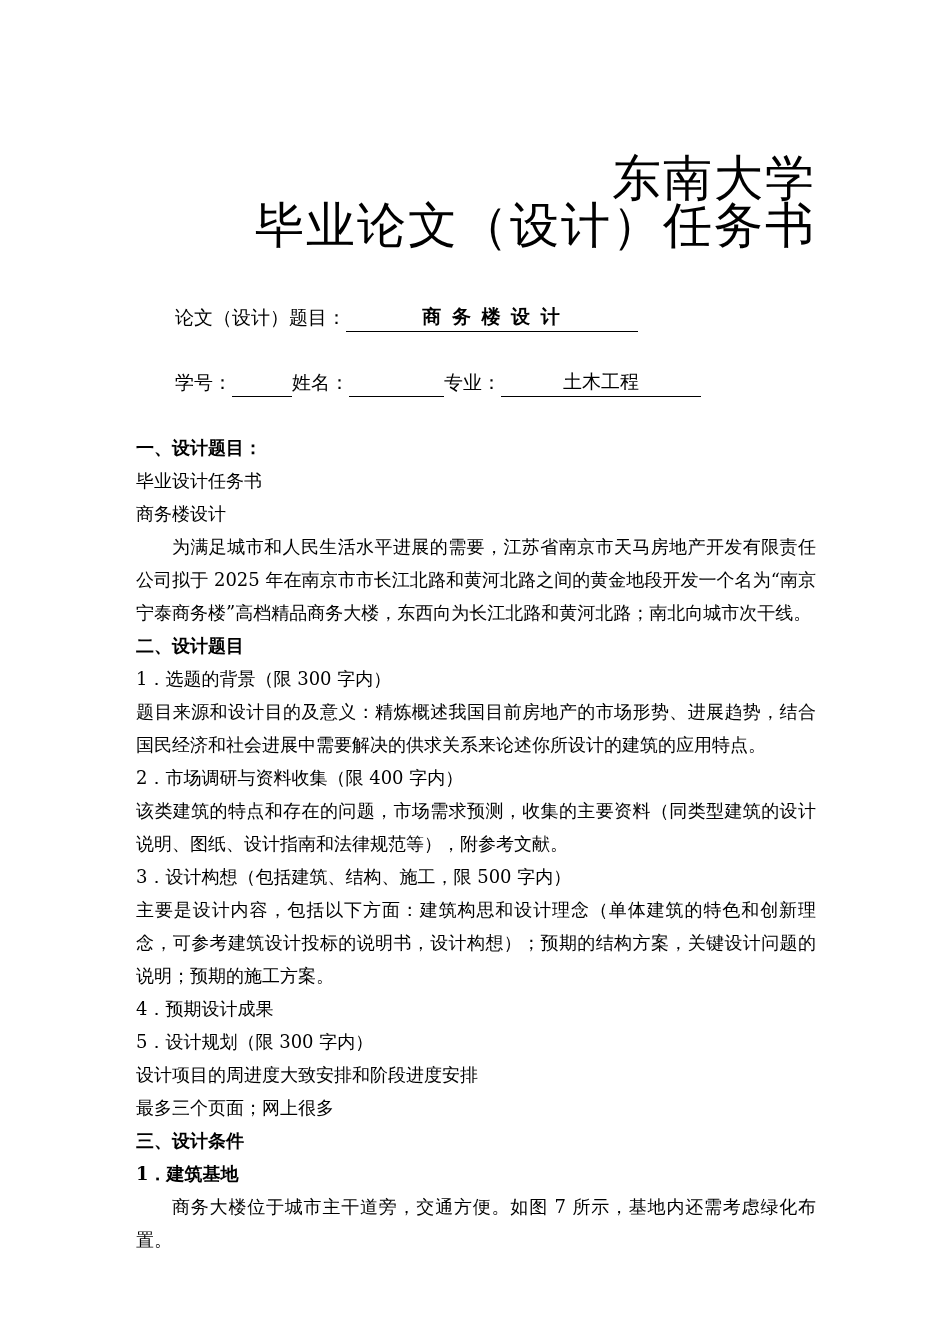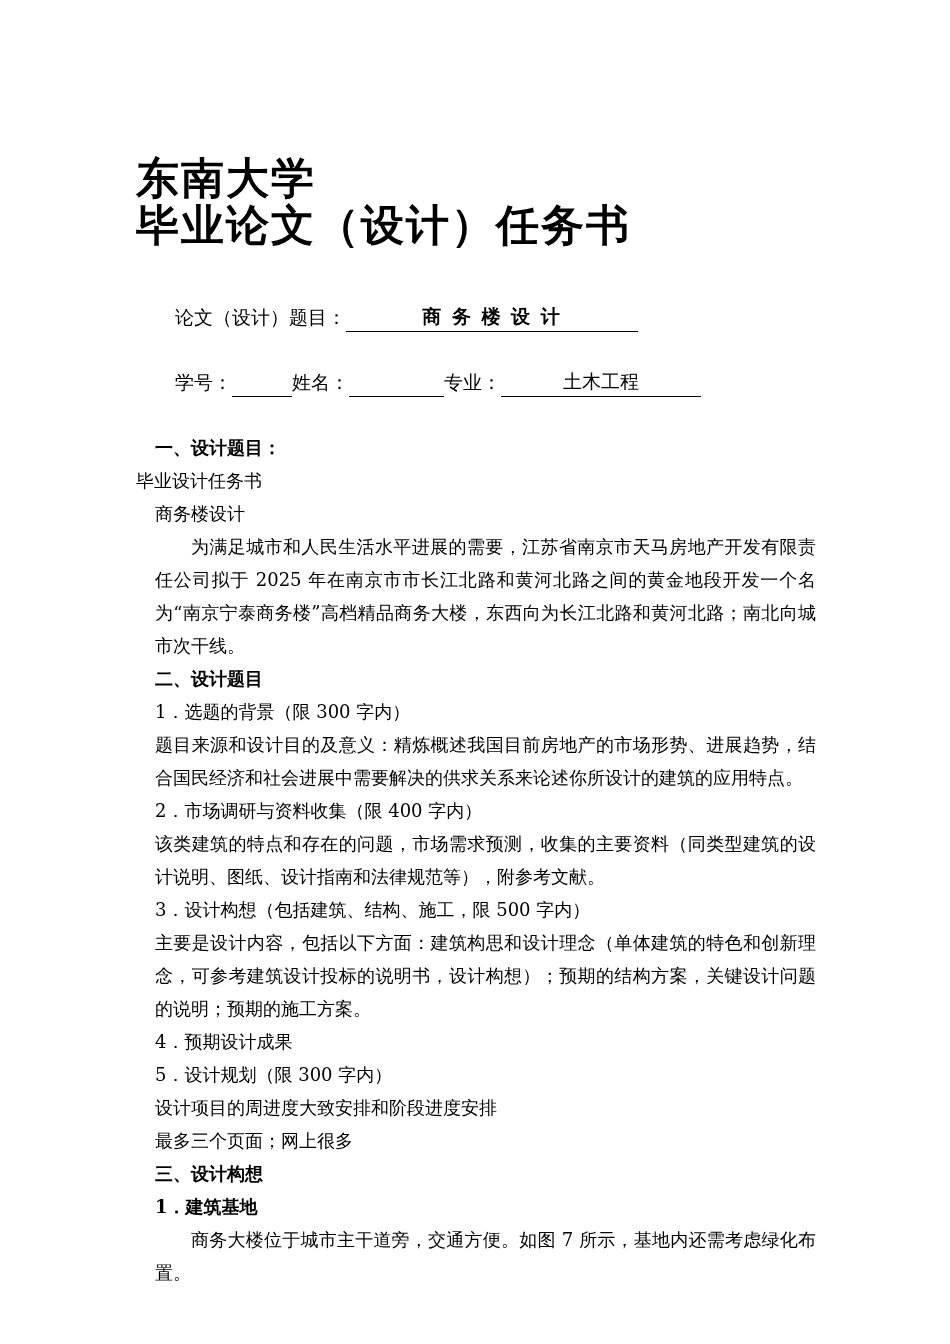--- a/index.html
+++ b/index.html
@@ -9,23 +9,23 @@
     width:950px; height:1344px;
     margin:0 auto;
     background:#ffffff;
     color:#000;
     font-family:"DejaVu Serif","Liberation Serif",serif;
     padding:155px 134px 40px 136px;
     overflow:hidden;
   }
   
   .doc-title {
-    text-align:left;
-    font-weight:bold;
-    font-size:43px;
+    text-align:right;
+    font-weight:normal;
+    font-size:49px;
     line-height:47px;
     letter-spacing:2px;
   }
   
   .form-block {
     margin-top:54px;
     padding-left:39px;
     font-size:19px;
   }
   .form-row {
@@ -50,21 +50,21 @@
   .w125 { width:125px; }
   .w150 { width:150px; }
   .gap95 { display:inline-block; width:95px; }
   .topic-val { letter-spacing:2px; font-weight:bold; }
   
   .doc-body {
     margin-top:34px;
     font-size:18px;
     line-height:33px;
   }
-  .para { text-align:justify;margin-left:19px; }
+  .para { text-align:justify; }
   .para.indent { text-indent:2em; }
   .center { text-align:left; }
   .bold { font-weight:bold; }
 </style>
 </head>
 <body>
 
 <div class="page">
 
   <div class="doc-title">
@@ -97,19 +97,19 @@
     <p class="para">题目来源和设计目的及意义：精炼概述我国目前房地产的市场形势、进展趋势，结合国民经济和社会进展中需要解决的供求关系来论述你所设计的建筑的应用特点。</p>
     <p class="para">2．市场调研与资料收集（限 400 字内）</p>
     <p class="para">该类建筑的特点和存在的问题，市场需求预测，收集的主要资料（同类型建筑的设计说明、图纸、设计指南和法律规范等），附参考文献。</p>
     <p class="para">3．设计构想（包括建筑、结构、施工，限 500 字内）</p>
     <p class="para">主要是设计内容，包括以下方面：建筑构思和设计理念（单体建筑的特色和创新理念，可参考建筑设计投标的说明书，设计构想）；预期的结构方案，关键设计问题的说明；预期的施工方案。</p>
     <p class="para">4．预期设计成果</p>
     <p class="para">5．设计规划（限 300 字内）</p>
     <p class="para">设计项目的周进度大致安排和阶段进度安排</p>
     <p class="para">最多三个页面；网上很多</p>
 
-    <p class="para bold">三、设计构想</p>
+    <p class="para bold">三、设计条件</p>
     <p class="para bold">1．建筑基地</p>
     <p class="para indent">商务大楼位于城市主干道旁，交通方便。如图 7 所示，基地内还需考虑绿化布置。</p>
 
   </div>
 
 </div>
 
 </body></html>

